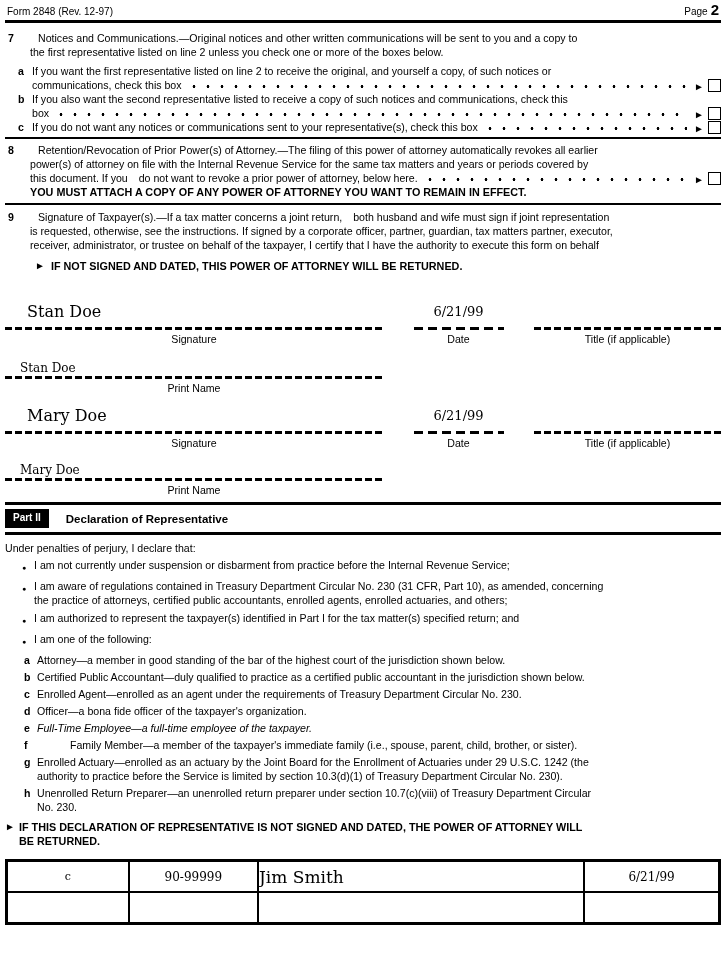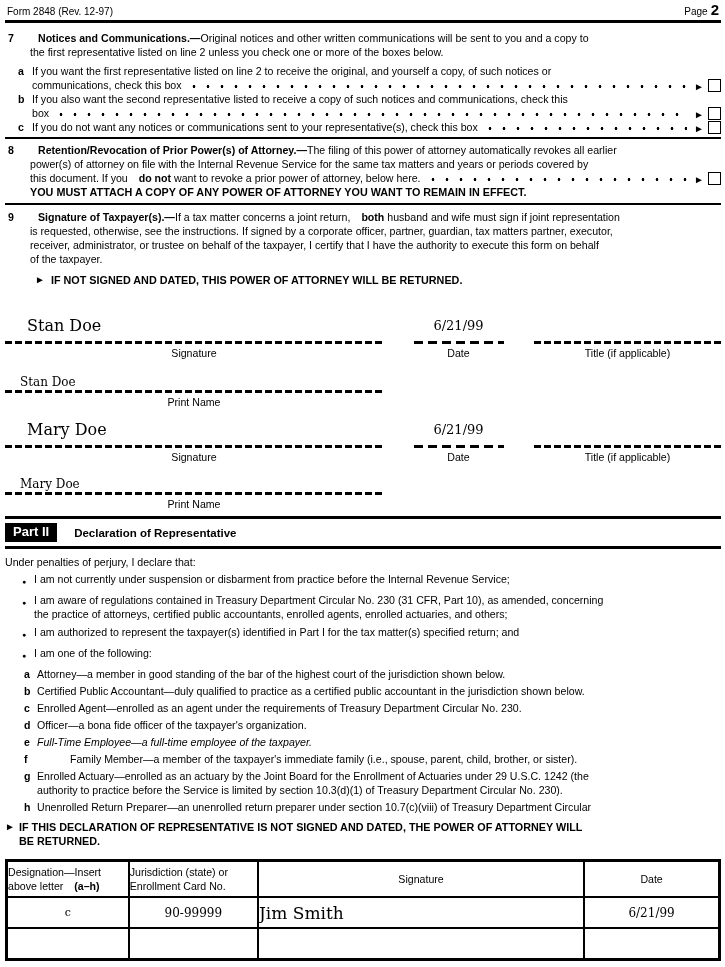--- a/index.html
+++ b/index.html
@@ -5,21 +5,21 @@
   html, body {
     margin: 0; padding: 0;
     width: 725px; height: 967px;
     background: #fff; color: #000;
     font-family: "Liberation Sans", sans-serif;
     font-size: 10.6px; line-height: 14px;
     overflow: hidden;
     -webkit-font-smoothing: antialiased;
   }
   .page { padding: 0 4px 0 5px; }
-  b, .b { font-weight: bold; padding-left: 8px; }
+  b, .b { font-weight: normal; padding-left: 8px; }
   .ln { white-space: nowrap; }
 
   
   .tophdr { display: flex; justify-content: space-between; align-items: flex-end; padding: 3px 2px 1px 2px; }
   .formid { font-size: 10px; }
   .pagelbl { font-size: 10px; }
   .pagenum { font-size: 15px; font-weight: bold; margin-left: 3px; }
   .rule3 { border-top: 3px solid #000; }
   .rule2 { border-top: 2px solid #000; }
 
@@ -56,21 +56,21 @@
   .signame { font-size: 16px; height: 22px; margin-left: 22px; }
   .sigdate { font-size: 13px; height: 22px; text-align: center; }
   .dline { height: 3px; background-image: repeating-linear-gradient(90deg, #000 0 7px, transparent 7px 10px); }
   .dline.datedash { background-image: repeating-linear-gradient(90deg, #000 0 9px, transparent 9px 14px); }
   .siglabel { text-align: center; padding-top: 2px; }
   .printblock { width: 378px; margin-top: 15px; }
   .pnname { font-size: 12px; height: 15px; margin-left: 15px; }
 
   
   .parthdr { border-top: 3px solid #000; border-bottom: 3px solid #000; margin-top: 5px; padding: 4px 0 4px 0; display: flex; align-items: center; }
-  .partbadge { background: #000; color: #fff; font-weight: bold; font-size: 13px; padding: 2px 8px 3px 8px; }
+  .partbadge { background: #000; color: #fff; font-weight: bold; font-size: 10px; padding: 2px 8px 3px 8px; }
   .parttitle { font-weight: bold; font-size: 11.5px; margin-left: 17px; }
 
   .intro { margin: 6px 0 3px 0; }
   .bul { display: flex; margin-bottom: 4px; }
   .buldot { flex: 0 0 12px; margin-left: 17px; font-size: 7px; padding-top: 3px; }
   .des { display: flex; margin-bottom: 3px; }
   .desletter { flex: 0 0 13px; margin-left: 19px; font-weight: bold; }
   .desbody { flex: 1; min-width: 0; }
 
   .warn2 { display: flex; margin-top: 6px; font-weight: bold; font-size: 10.8px; }
@@ -170,21 +170,20 @@
   </div>
 
   <div class="rule2" style="margin-top:4px;"></div>
 
   <div class="sec" style="margin-top:5px;">
     <div class="secnum">9</div>
     <div class="secbody">
       <div class="ln"><b>Signature of Taxpayer(s).—</b><span>If a tax matter concerns a joint return, </span><b>both</b><span> husband and wife must sign if joint representation</span></div>
       <div class="ln">is requested, otherwise, see the instructions. If signed by a corporate officer, partner, guardian, tax matters partner, executor,</div>
       <div class="ln">receiver, administrator, or trustee on behalf of the taxpayer, I certify that I have the authority to execute this form on behalf</div>
-      <div class="ln">of the taxpayer.</div>
     </div>
   </div>
 
   <div class="warn9">
     <span class="arrow">►</span>
     <span>IF NOT SIGNED AND DATED, THIS POWER OF ATTORNEY WILL BE RETURNED.</span>
   </div>
 
   <div class="siggrid">
     <div class="sigcol1">
@@ -307,51 +306,40 @@
     <span class="desletter">g</span>
     <span class="desbody">
       <span class="ln" style="display:block;">Enrolled Actuary—enrolled as an actuary by the Joint Board for the Enrollment of Actuaries under 29 U.S.C. 1242 (the</span>
       <span class="ln" style="display:block;">authority to practice before the Service is limited by section 10.3(d)(1) of Treasury Department Circular No. 230).</span>
     </span>
   </div>
   <div class="des">
     <span class="desletter">h</span>
     <span class="desbody">
       <span class="ln" style="display:block;">Unenrolled Return Preparer—an unenrolled return preparer under section 10.7(c)(viii) of Treasury Department Circular</span>
+      <span class="ln" style="display:block;">No. 230.</span>
     </span>
   </div>
 
   <div class="warn2">
     <span class="arrow">►</span>
     <span>
       <span class="ln" style="display:block;">IF THIS DECLARATION OF REPRESENTATIVE IS NOT SIGNED AND DATED, THE POWER OF ATTORNEY WILL</span>
       <span class="ln" style="display:block;">BE RETURNED.</span>
     </span>
   </div>
 
   <table class="rep">
     <colgroup>
         <col class="c1">
         <col class="c2">
         <col class="c3">
         <col class="c4">
       </colgroup>
     <tbody>
-        <tr>
-      <th class="hcell hleft">
-        <span class="ln" style="display:block;">Designation—Insert</span>
-        <span class="ln" style="display:block;"><span>above letter </span><b>(a–h)</b></span>
-      </th>
-      <th class="hcell hleft2">
-        <span class="ln" style="display:block;">Jurisdiction (state) or</span>
-        <span class="ln" style="display:block;">Enrollment Card No.</span>
-      </th>
-      <th class="hcell hcenter">Signature</th>
-      <th class="hcell hcenter">Date</th>
-    </tr>
     <tr>
       <td class="rcell cell-des hw">c</td>
       <td class="rcell cell-jur hw">90-99999</td>
       <td class="rcell cell-sig hw">Jim Smith</td>
       <td class="rcell cell-date hw">6/21/99</td>
     </tr>
     <tr>
       <td class="rcell cell-des hw"></td>
       <td class="rcell cell-jur hw"></td>
       <td class="rcell cell-sig hw"></td>

